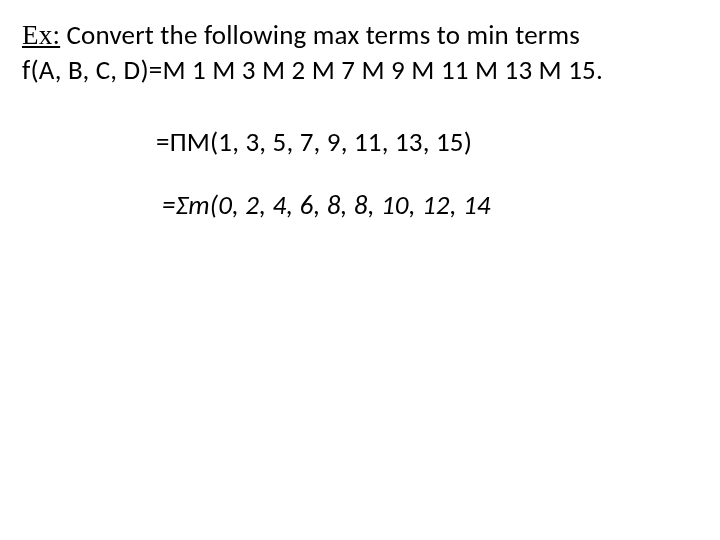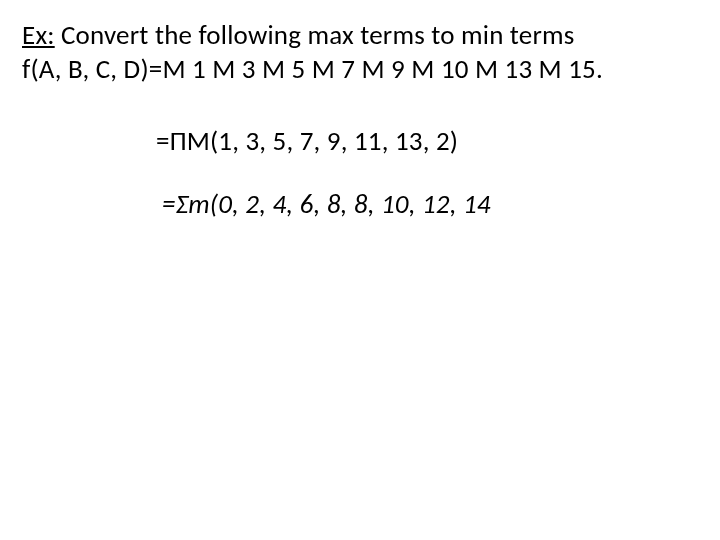--- a/index.html
+++ b/index.html
@@ -21,20 +21,21 @@
       line-height: 1.25;
       letter-spacing: 0.2px;
     }
     .line2 {
       font-size: 27px;
       line-height: 1.25;
       letter-spacing: 0.2px;
     }
     .underline {
       text-decoration: underline;
+      font-family: Liberation Serif, serif;
     }
     .line3 {
       font-size: 27px;
       margin-top: 38px;
       margin-left: 134px;
       letter-spacing: 0.2px;
     }
     .line4 {
       font-size: 27px;
       margin-top: 30px;
@@ -43,22 +44,22 @@
       font-style: italic;
     }
   </style>
 </head>
 <body>
 
 <div class="line1">
   <span class="underline">Ex:</span><span> Convert the following  max terms to min terms</span>
 </div>
 <div class="line2">
-  <span>f(A, B, C, D)=M 1 M 3 M 5 M 7 M 9 M 10 M 13 M 15.</span>
+  <span>f(A, B, C, D)=M 1 M 3 M 2 M 7 M 9 M 11 M 13 M 15.</span>
 </div>
 
 <div class="line3">
-  <span>=ΠM(1, 3, 5, 7, 9, 11, 13, 2)</span>
+  <span>=ΠM(1, 3, 5, 7, 9, 11, 13, 15)</span>
 </div>
 
 <div class="line4">
   <span>=Σm(0, 2, 4, 6, 8, 8, 10, 12, 14</span>
 </div>
 
 </body></html>

